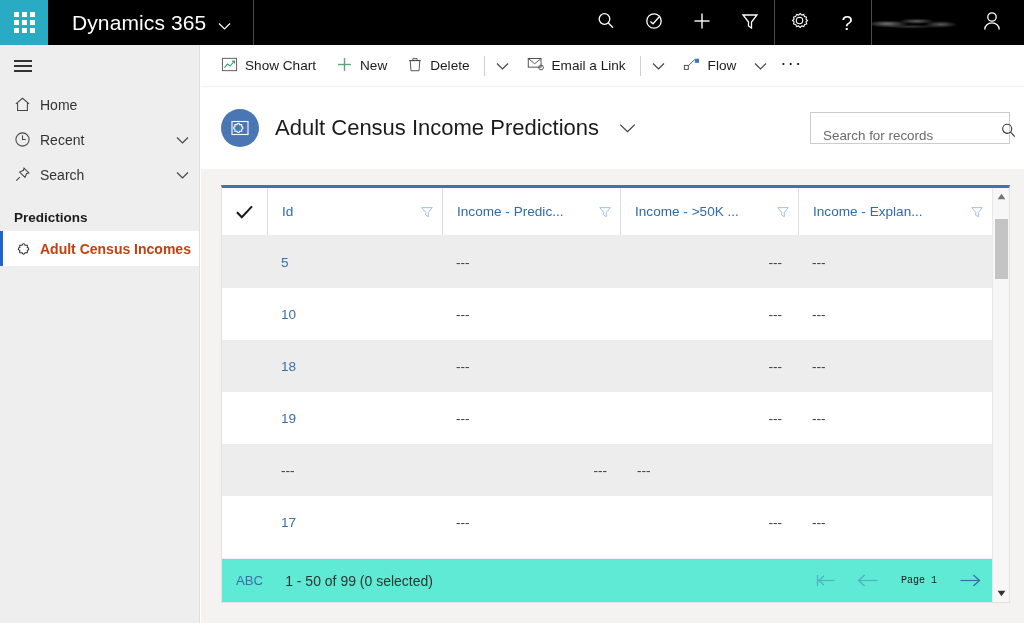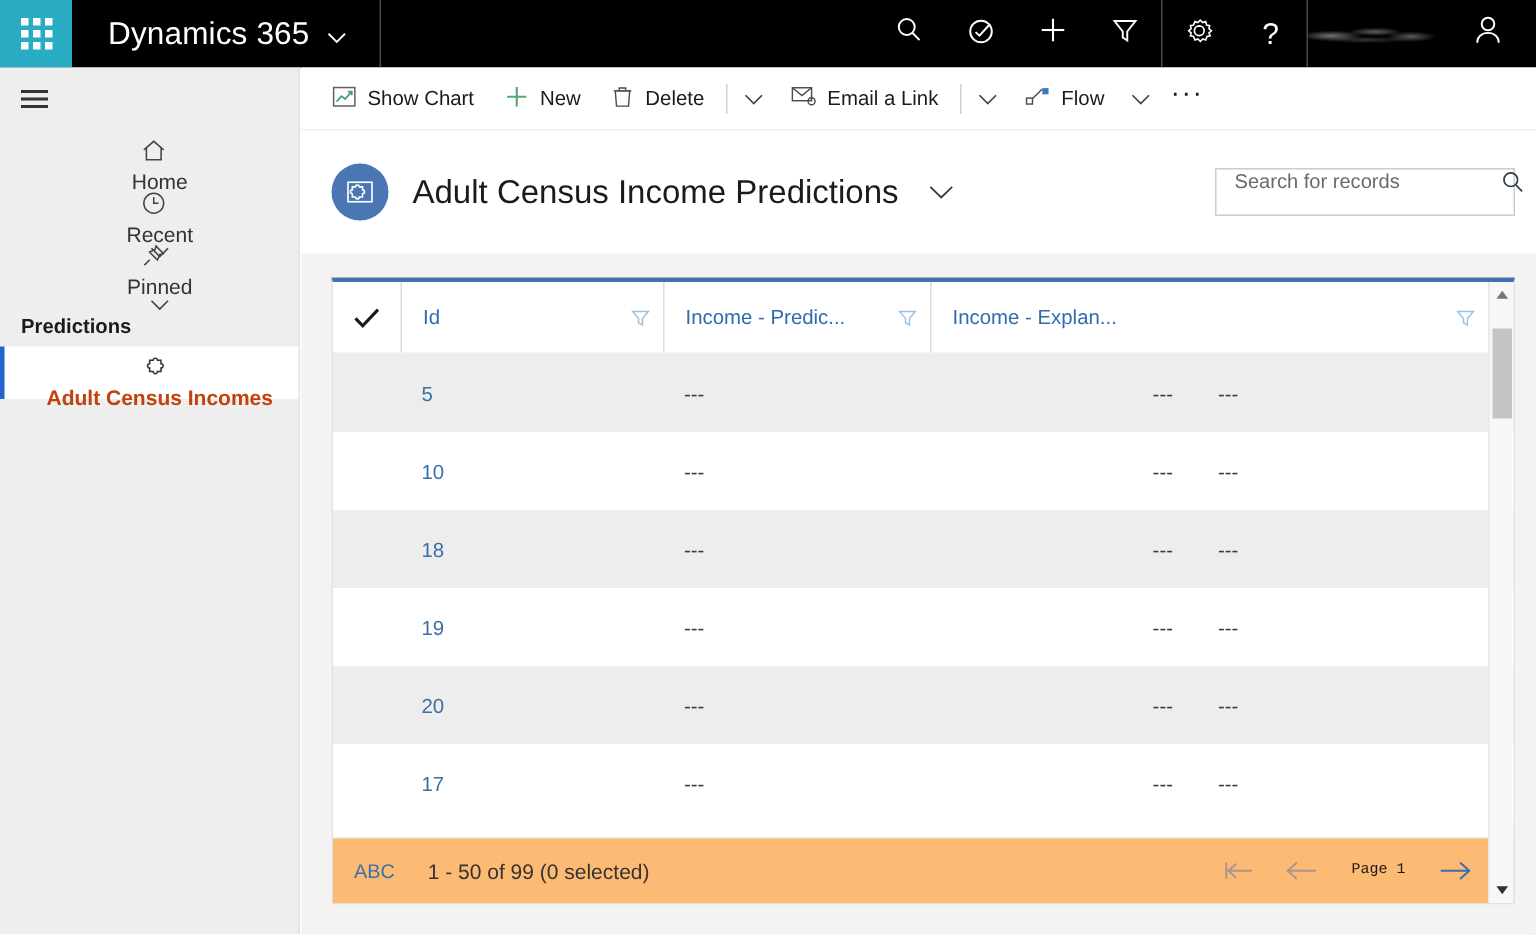--- a/index.html
+++ b/index.html
@@ -62,21 +62,21 @@
   }
   .hamburger {
     height: 42px; display: flex; align-items: center; padding-left: 14px;
     cursor: pointer;
   }
   .ham-lines { width: 18px; }
   .ham-lines i { display: block; height: 1.6px; background: #333; margin: 3.4px 0; }
   .nav-item {
     height: 35px; display: flex; align-items: center;
     padding-left: 14px; cursor: pointer; position: relative;
-    color: #333333; font-size: 14px; flex-direction: column;
+    color: #333333; font-size: 14px;
   }
   .nav-ico {
     width: 26px; display: flex; align-items: center;
     justify-content: flex-start; flex: 0 0 26px;
   }
   .nav-label { flex: 1 1 auto; }
   .nav-chev { width: 34px; display: flex; align-items: center; justify-content: center; }
   .group-head {
     padding: 18px 0 6px 14px; font-size: 13.5px;
     font-weight: 700; color: #1b1b1b;
@@ -126,21 +126,21 @@
     font-size: 22px; color: #1b1b1b; margin-left: 16px;
     font-weight: 400; white-space: nowrap;
   }
   .title-chev {
     margin-left: 14px; display: flex; align-items: center;
     cursor: pointer; padding: 6px;
   }
   .head-spacer { flex: 1 1 auto; }
   .searchbox {
     width: 200px; height: 32px; border: 1px solid #cccccc;
-    background: #ffffff; display: flex; align-items: flex-start;
+    background: #ffffff; display: flex; align-items: flex-end;
     padding: 0 8px 0 12px;
   }
   .searchbox input {
     flex: 1 1 auto; border: none; outline: none; font-size: 13.4px;
     color: #333; font-family: "Liberation Sans", sans-serif; background: transparent;
   }
   .searchbox input::placeholder { color: #6a6a6a; }
 
   
   .gridwrap {
@@ -204,21 +204,21 @@
   .sb-track { flex: 1 1 auto; width: 17px; position: relative; }
   .sb-thumb {
     position: absolute; top: 14px; left: 2px; width: 13px; height: 60px;
     background: #c4c4c4; cursor: pointer;
   }
 
   
   .grid-foot {
     height: 44px; flex: 0 0 44px; border-top: 1px solid #ededed;
     display: flex; align-items: center; padding: 0 18px 0 14px;
-    background: #fdba74;
+    background: #5eead4;
   }
   .abc {
     color: #3b6fa8; font-size: 13.2px; cursor: pointer; margin-right: 22px;
   }
   .rec-count { font-size: 14px; color: #333333; }
   .foot-spacer { flex: 1 1 auto; }
   .pg-btn {
     width: 42px; height: 32px; display: flex; align-items: center;
     justify-content: center; cursor: pointer;
   }
@@ -355,21 +355,21 @@
     </span>
   </div>
 
   <div class="nav-item">
     <span class="nav-ico">
       <svg width="17" height="17" viewBox="0 0 18 18">
           <path d="M10.6 2.2 L15.8 7.4 L13.4 8 L11.6 12 L6 6.4 L10 4.6 Z" fill="none" stroke="#444" stroke-width="1.1"></path>
           <line x1="6.2" y1="11.8" x2="2.4" y2="15.6" stroke="#444" stroke-width="1.1"></line>
         </svg>
     </span>
-    <span class="nav-label">Pinned</span>
+    <span class="nav-label">Search</span>
     <span class="nav-chev">
       <svg width="13" height="8" viewBox="0 0 13 8">
           <path d="M1 1.5 L6.5 7 L12 1.5" fill="none" stroke="#444" stroke-width="1.15"></path>
         </svg>
     </span>
   </div>
 
   <div class="group-head">Predictions</div>
 
   <div class="nav-item selected">
@@ -499,20 +499,28 @@
       <div class="hcell col-id">
         <span>Id</span>
         <span class="filt">
           <svg width="14" height="14" viewBox="0 0 16 16">
               <path d="M2 3 H14 L9.5 8.4 V13.4 L6.5 11.6 V8.4 Z" fill="none" stroke="#9cc0e0" stroke-width="1.1"></path>
             </svg>
         </span>
       </div>
       <div class="hcell col-pred">
         <span>Income - Predic...</span>
+        <span class="filt">
+          <svg width="14" height="14" viewBox="0 0 16 16">
+              <path d="M2 3 H14 L9.5 8.4 V13.4 L6.5 11.6 V8.4 Z" fill="none" stroke="#9cc0e0" stroke-width="1.1"></path>
+            </svg>
+        </span>
+      </div>
+      <div class="hcell col-50k">
+        <span>Income - &gt;50K ...</span>
         <span class="filt">
           <svg width="14" height="14" viewBox="0 0 16 16">
               <path d="M2 3 H14 L9.5 8.4 V13.4 L6.5 11.6 V8.4 Z" fill="none" stroke="#9cc0e0" stroke-width="1.1"></path>
             </svg>
         </span>
       </div>
       <div class="hcell col-expl">
         <span>Income - Explan...</span>
         <span class="filt" style="right:25px;">
           <svg width="14" height="14" viewBox="0 0 16 16">
@@ -559,23 +567,20 @@
         <div class="cell cell-id">
           <a>19</a>
         </div>
         <div class="cell cell-pred">---</div>
         <div class="cell cell-50k">---</div>
         <div class="cell cell-expl">---</div>
       </div>
 
       <div class="grow alt">
         <div class="check-col"></div>
-        <div class="cell cell-id">
-          <a>20</a>
-        </div>
         <div class="cell cell-pred">---</div>
         <div class="cell cell-50k">---</div>
         <div class="cell cell-expl">---</div>
       </div>
 
       <div class="grow">
         <div class="check-col"></div>
         <div class="cell cell-id">
           <a>17</a>
         </div>

